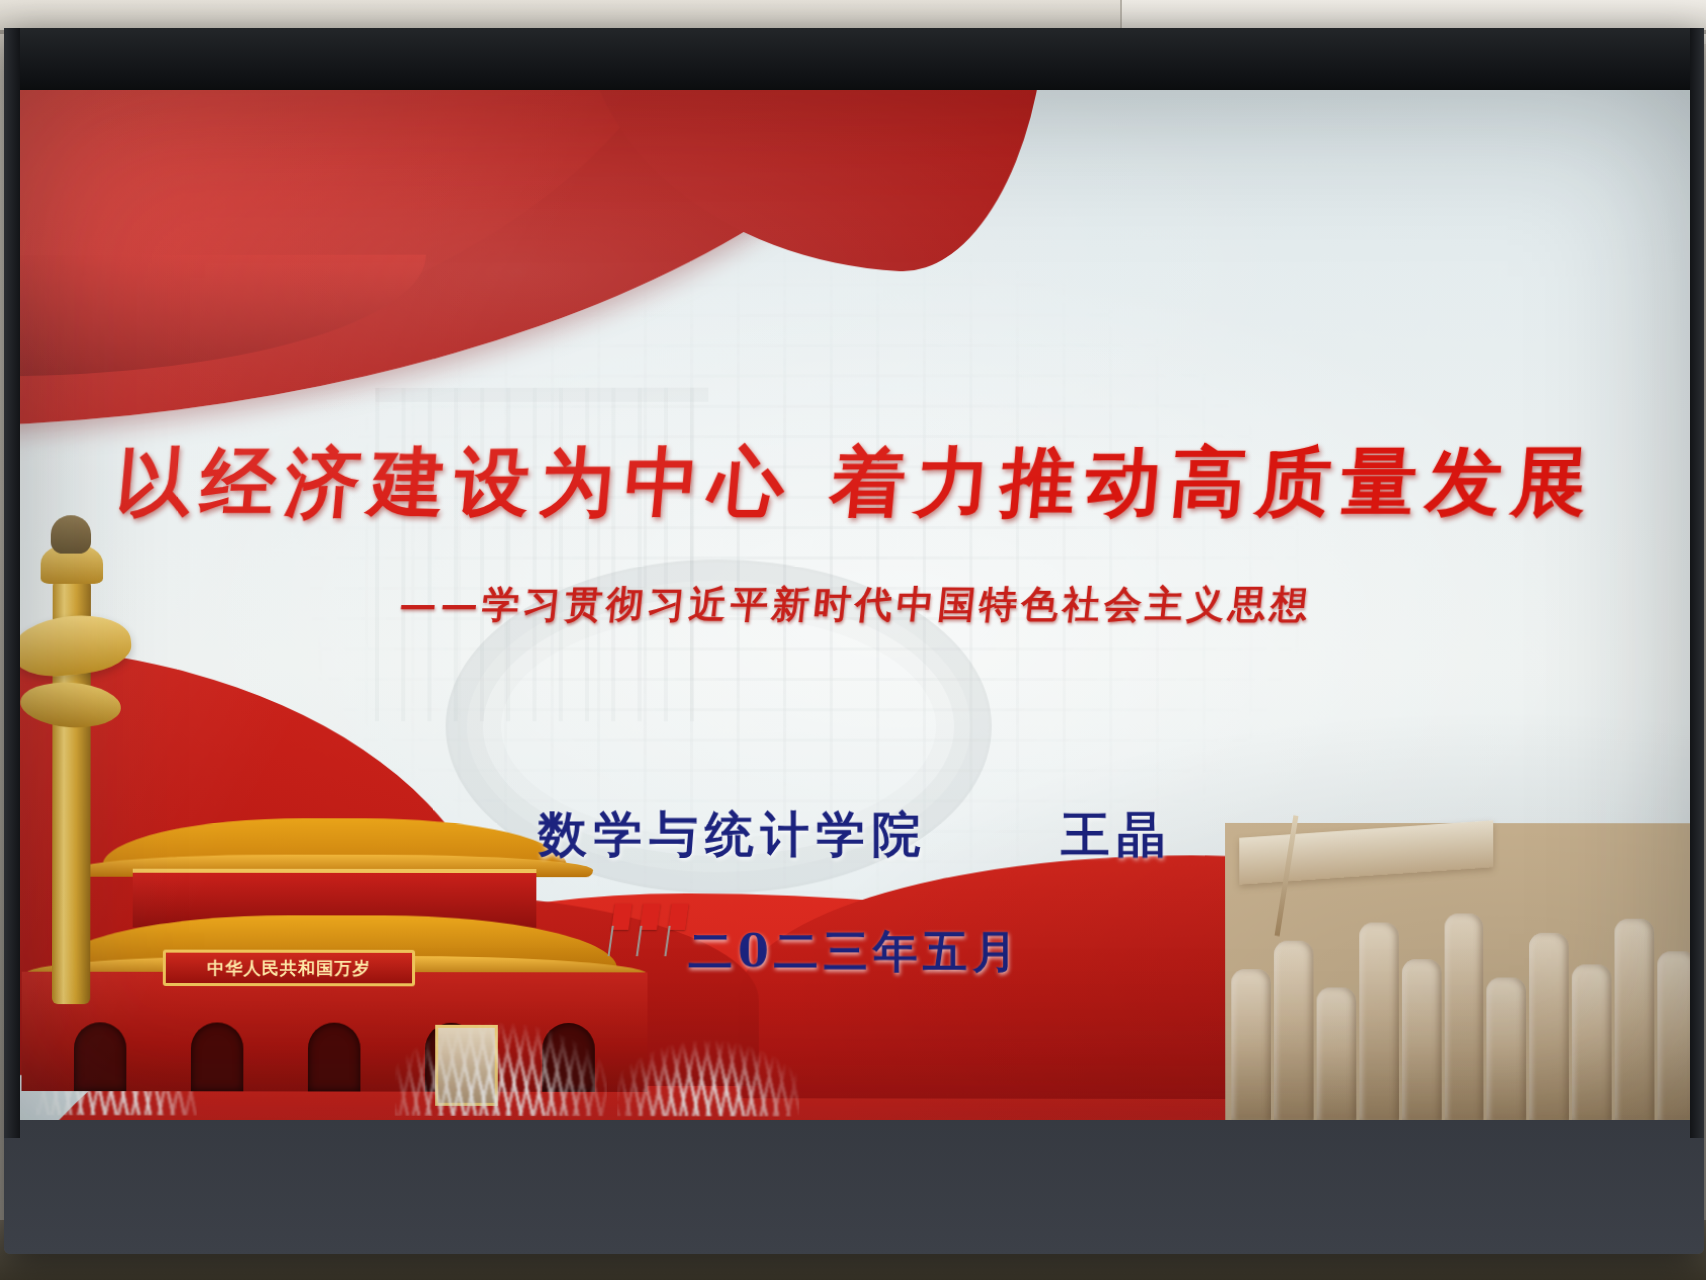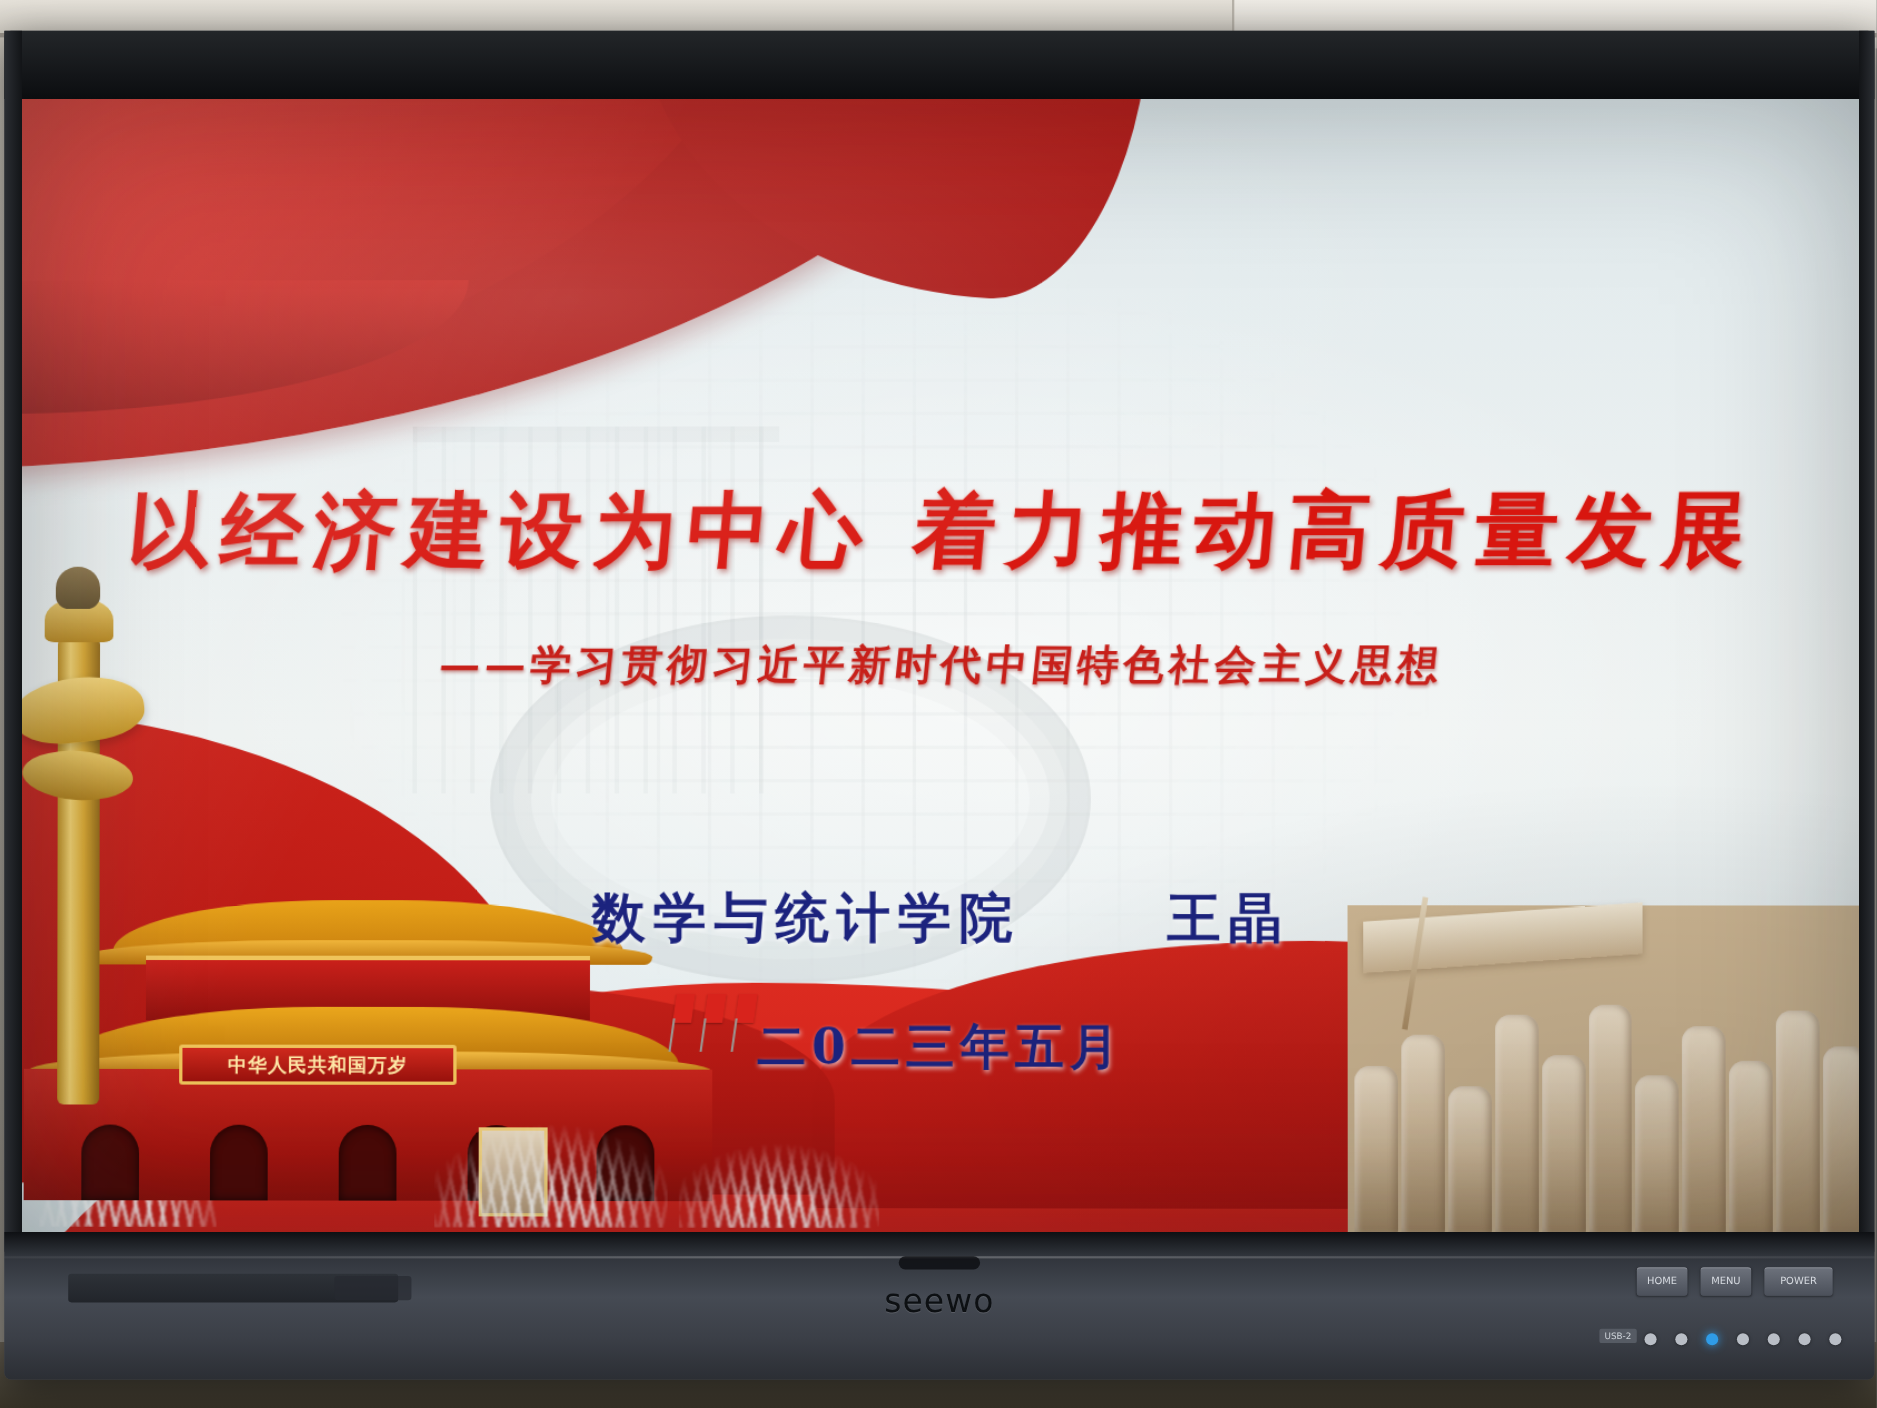--- a/index.html
+++ b/index.html
@@ -505,38 +505,13 @@
         <span>王晶</span>
       </div>
 
       <div class="dateline">二0二三年五月</div>
 
       <div class="glare"></div>
       <div class="vignette"></div>
     </div>
   </div>
 
-  <div class="bezel-bottom">
-    <div class="sensor"></div>
-    <div class="ir-bar-left"></div>
-    <div class="ir-bar-mid"></div>
-
-    <div class="brand">seewo</div>
-
-    <div class="ctrl-group">
-      <div class="ctrl-key">HOME</div>
-      <div class="ctrl-key">MENU</div>
-      <div class="ctrl-key wide">POWER</div>
-    </div>
-
-    <div class="badge-small">USB-2</div>
-
-    <div class="led-row">
-      <div class="led"></div>
-      <div class="led"></div>
-      <div class="led blue"></div>
-      <div class="led"></div>
-      <div class="led"></div>
-      <div class="led"></div>
-      <div class="led"></div>
-    </div>
-  </div>
 </div>
 
 </body></html>

